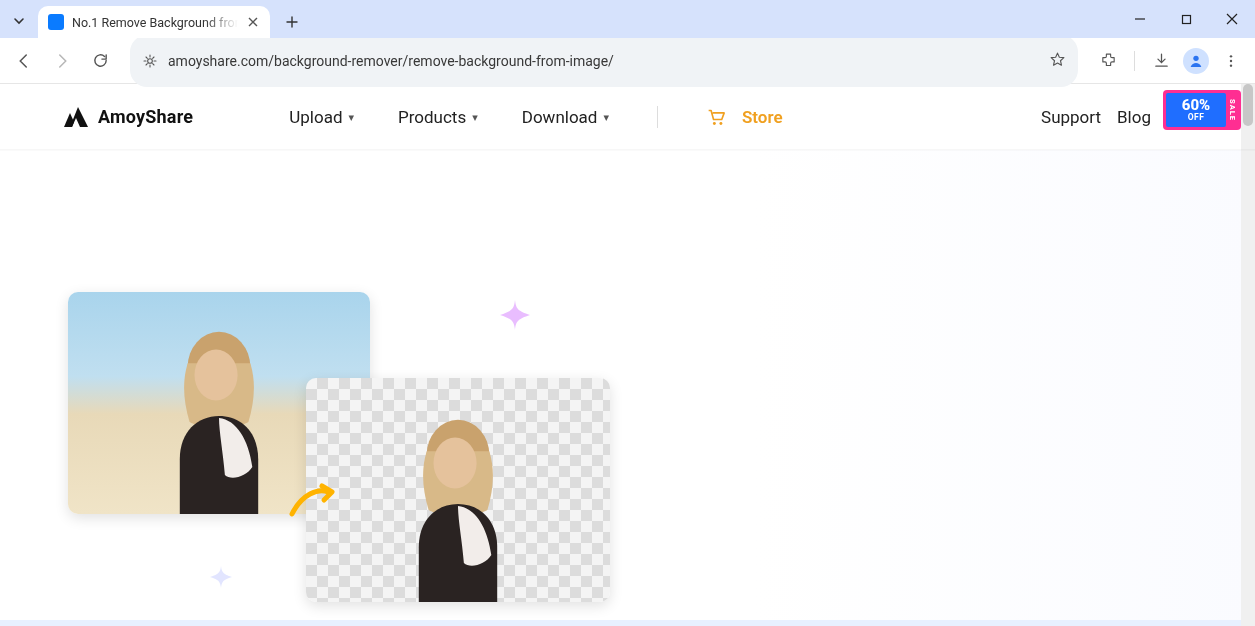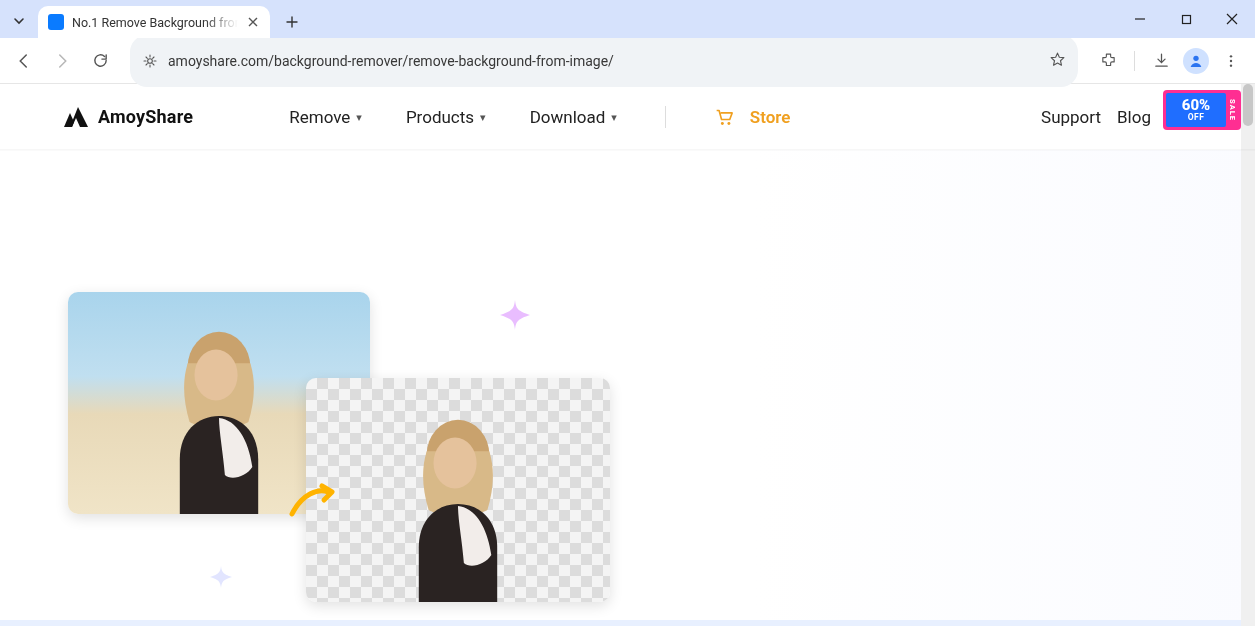--- a/index.html
+++ b/index.html
@@ -440,21 +440,21 @@
     <div class="brand">
       <svg width="28" height="24" viewBox="0 0 28 24">
           <path d="M8 22L16 2l10 20H18l-4-9-4 9H8z" fill="#111"></path>
           <path d="M2 22L8 8l4 9-2 5H2z" fill="#111"></path>
         </svg>
       <span>AmoyShare</span>
     </div>
 
     <nav class="mainnav">
       <div class="navitem">
-        <span>Remove</span>
+        <span>Upload</span>
         <span class="caret">▾</span>
       </div>
       <div class="navitem">
         <span>Products</span>
         <span class="caret">▾</span>
       </div>
       <div class="navitem">
         <span>Download</span>
         <span class="caret">▾</span>
       </div>

